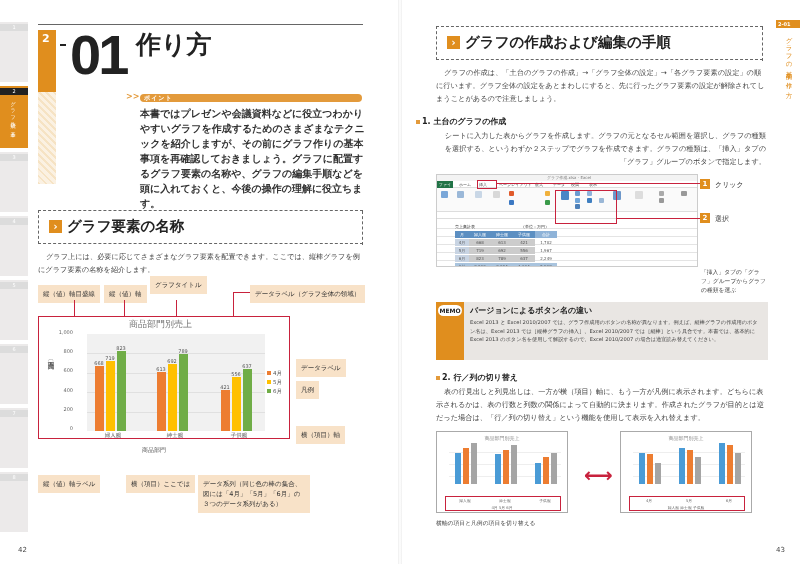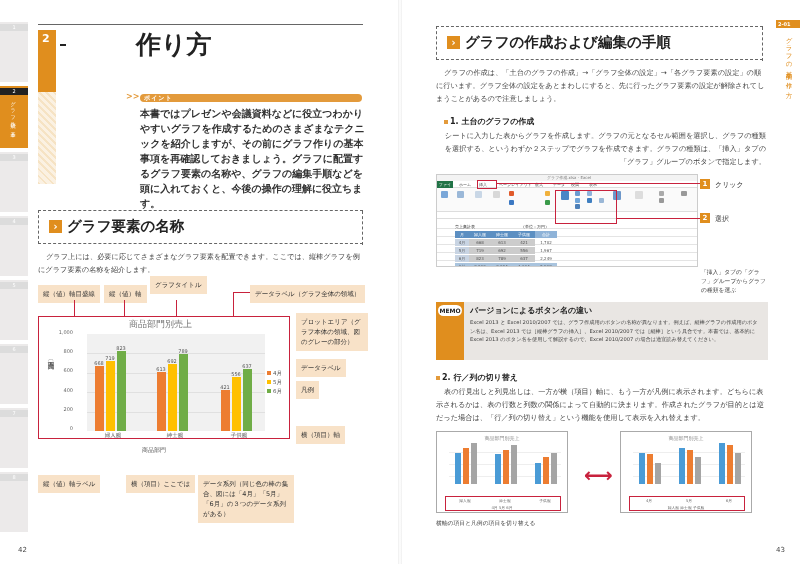--- a/index.html
+++ b/index.html
@@ -119,20 +119,21 @@
     <div class="side-tab">
         <div class="num">8</div>
       </div>
   </div>
 
   <div class="top-rule"></div>
   <div class="ch-bar"></div>
   <div class="ch-bar-hatch"></div>
   <div class="ch-num">2</div>
   <div class="ch-dash"></div>
+  <div class="ch-big">01</div>
   <div class="ch-title">
     <div>作り方</div>
   </div>
   <div class="point-arrows">&gt;&gt;</div>
   <div class="point-bar"></div>
   <div class="point-label">ポイント</div>
   <div class="lead">本書ではプレゼンや会議資料などに役立つわかりやすいグラフを作成するためのさまざまなテクニックを紹介しますが、その前にグラフ作りの基本事項を再確認しておきましょう。グラフに配置するグラフ要素の名称や、グラフの編集手順などを頭に入れておくと、今後の操作の理解に役立ちます。</div>
 
   <div class="sec-head" style="left:38px;top:210px;width:325px;">
     <div class="chev">›</div>
@@ -144,21 +145,20 @@
   <div class="callout" style="left:38px;top:285px;">縦（値）軸目盛線</div>
   <div class="callout" style="left:104px;top:285px;">縦（値）軸</div>
   <div class="callout" style="left:150px;top:276px;">グラフタイトル</div>
   <div class="callout" style="left:250px;top:285px;">データラベル（グラフ全体の領域）</div>
   <div class="lineh" style="left:233px;top:292px;width:17px;"></div>
   <div class="linev" style="left:233px;top:292px;height:24px;"></div>
   <div class="linev" style="left:74px;top:300px;height:16px;"></div>
   <div class="linev" style="left:124px;top:300px;height:16px;"></div>
   <div class="linev" style="left:176px;top:300px;height:16px;"></div>
 
-  <div class="callout" style="left:296px;top:313px;width:72px;">プロットエリア（グラフ本体の領域、図のグレーの部分）</div>
   <div class="callout" style="left:296px;top:359px;">データラベル</div>
   <div class="callout" style="left:296px;top:381px;">凡例</div>
   <div class="callout" style="left:296px;top:426px;">横（項目）軸</div>
 
   <div class="chart-frame">
     <div class="mchart">
       <div class="mchart-title">商品部門別売上</div>
       <div class="ytick" style="top:108px;">0</div>
       <div class="ytick" style="top:89px;">200</div>
       <div class="ytick" style="top:70px;">400</div>
@@ -200,40 +200,40 @@
       </div>
       <div class="cat" style="left:54px;top:115px;">婦人服</div>
       <div class="cat" style="left:116px;top:115px;">紳士服</div>
       <div class="cat" style="left:180px;top:115px;">子供服</div>
     </div>
   </div>
   <div class="xtitle" style="left:142px;top:446px;">商品部門</div>
 
   <div class="callout" style="left:38px;top:475px;">縦（値）軸ラベル</div>
   <div class="callout" style="left:126px;top:475px;">横（項目）ここでは</div>
-  <div class="callout" style="left:198px;top:475px;width:96px;">データ系列（同じ色の棒の集合、図には「4月」「5月」「6月」の３つのデータ系列がある）</div>
+  <div class="callout" style="left:198px;top:475px;width:112px;">データ系列（同じ色の棒の集合、図には「4月」「5月」「6月」の３つのデータ系列がある）</div>
 
   <div class="pgnum" style="left:18px;">42</div>
 </div>
 
 <div class="gutter"></div>
 
 <div class="rside">
   <div class="code">2-01</div>
   <div class="vt">グラフの基本的な作り方</div>
 </div>
 
 <div class="sec-head" style="left:436px;top:26px;width:327px;">
   <div class="chev">›</div>
   <div class="txt">グラフの作成および編集の手順</div>
   <div class="corner"></div>
 </div>
 <div class="body-text" style="left:436px;top:66px;width:330px;text-indent:8px;">グラフの作成は、「土台のグラフの作成」→「グラフ全体の設定」→「各グラフ要素の設定」の順に行います。グラフ全体の設定をあとまわしにすると、先に行ったグラフ要素の設定が解除されてしまうことがあるので注意しましょう。</div>
 
-<div class="subhead" style="left:444px;top:116px;"><span class="sq"></span><span>1. 土台のグラフの作成</span></div>
+<div class="subhead" style="left:416px;top:116px;"><span class="sq"></span><span>1. 土台のグラフの作成</span></div>
 <div class="body-text" style="left:436px;top:129px;width:330px;text-indent:8px;text-align:right;">シートに入力した表からグラフを作成します。グラフの元となるセル範囲を選択し、グラフの種類を選択する、というわずか２ステップでグラフを作成できます。グラフの種類は、「挿入」タブの「グラフ」グループのボタンで指定します。</div>
 
 <div class="excel">
   <div class="xl-title">
       <span class="fn">グラフ作成.xlsx - Excel</span>
     </div>
   <div class="xl-tabs">
     <span class="xl-tab file">ファイル</span>
     <span class="xl-tab" style="left:22px;">ホーム</span>
     <span class="xl-tab" style="left:42px;">挿入</span>

